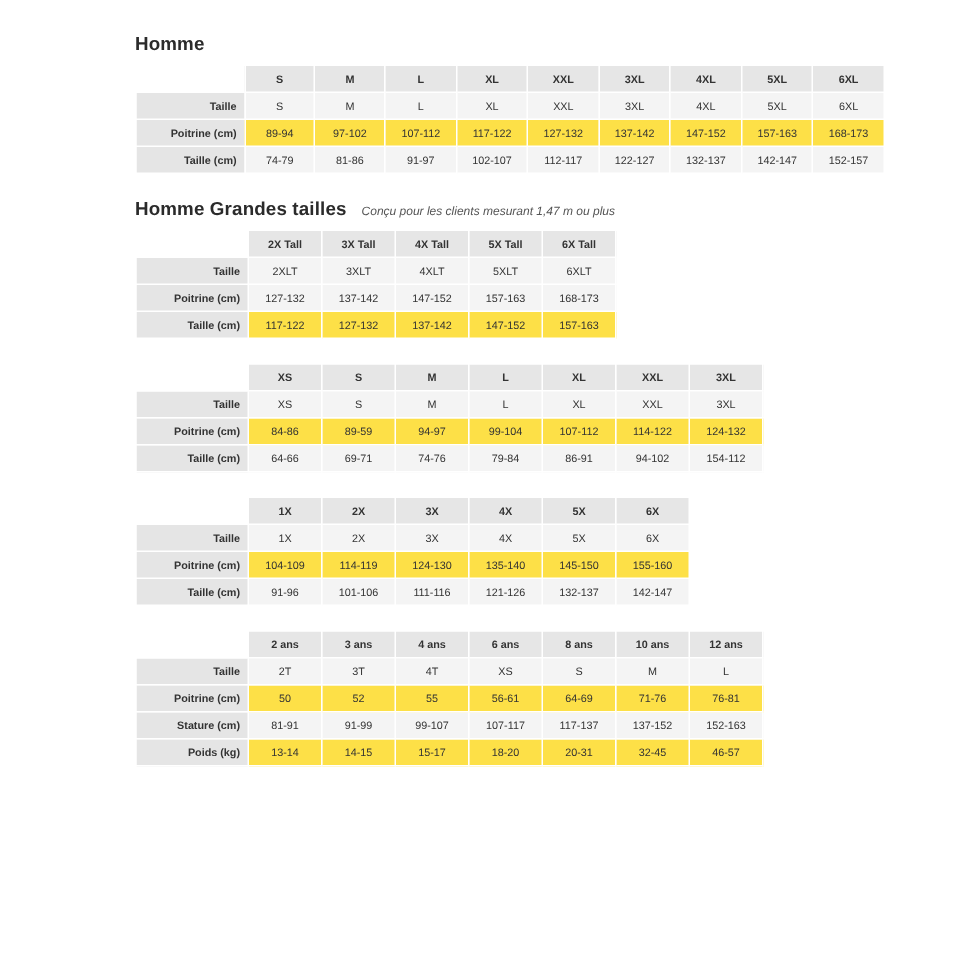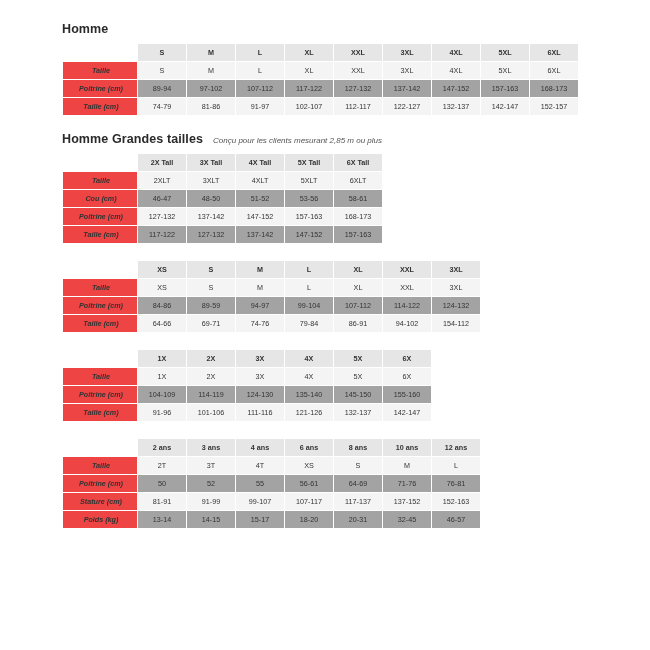--- a/index.html
+++ b/index.html
@@ -15,20 +15,21 @@
     overflow: hidden;
   }
   .page {
     width: 650px;
     height: 650px;
     box-sizing: border-box;
     padding: 22px 60px 10px 62px;
   }
   .section {
     margin-bottom: 16px;
+    margin-left: 28px;
   }
   .section-head {
     display: flex;
     align-items: baseline;
     gap: 10px;
     margin-bottom: 7px;
   }
   .section-title {
     font-size: 12.5px;
     font-weight: bold;
@@ -59,32 +60,31 @@
   table.size-table th.corner {
     background: #ffffff;
     border: none;
   }
   table.size-table th.colhead {
     background: #e6e6e6;
     font-weight: bold;
     color: #333;
   }
   table.size-table td.rowhead {
-    background: #ef4444;
+    background: #e5e5e5;
     font-weight: bold;
-    text-align: center;
+    text-align: right;
     padding-left: 7px;
     color: #333;
-    font-style: italic;
   }
   table.size-table td.cell {
     background: #f4f4f4;
   }
   table.size-table td.cell.alt {
-    background: #a3a3a3;
+    background: #fde047;
   }
   .col-label { width: 75px; }
   .col-data { width: 49px; }
 </style>
 </head>
 <body>
 
 <div class="page">
   <div id="sections-root">
       <div class="section">
@@ -154,21 +154,21 @@
               <td class="cell">132-137</td>
               <td class="cell">142-147</td>
               <td class="cell">152-157</td>
             </tr>
           </tbody>
         </table>
       </div>
       <div class="section">
         <div class="section-head">
           <div class="section-title">Homme Grandes tailles</div>
-          <div class="section-note">Conçu pour les clients mesurant 2,85 m ou plus</div>
+          <div class="section-note">Conçu pour les clients mesurant 1,47 m ou plus</div>
         </div>
         <table class="size-table">
           <colgroup>
             <col class="col-label">
             <col class="col-data">
             <col class="col-data">
             <col class="col-data">
             <col class="col-data">
             <col class="col-data">
           </colgroup>
@@ -183,28 +183,20 @@
             </tr>
           </thead>
           <tbody>
             <tr>
               <td class="rowhead">Taille</td>
               <td class="cell">2XLT</td>
               <td class="cell">3XLT</td>
               <td class="cell">4XLT</td>
               <td class="cell">5XLT</td>
               <td class="cell">6XLT</td>
-            </tr>
-            <tr>
-              <td class="rowhead">Cou (cm)</td>
-              <td class="cell alt">46-47</td>
-              <td class="cell alt">48-50</td>
-              <td class="cell alt">51-52</td>
-              <td class="cell alt">53-56</td>
-              <td class="cell alt">58-61</td>
             </tr>
             <tr>
               <td class="rowhead">Poitrine (cm)</td>
               <td class="cell">127-132</td>
               <td class="cell">137-142</td>
               <td class="cell">147-152</td>
               <td class="cell">157-163</td>
               <td class="cell">168-173</td>
             </tr>
             <tr>

